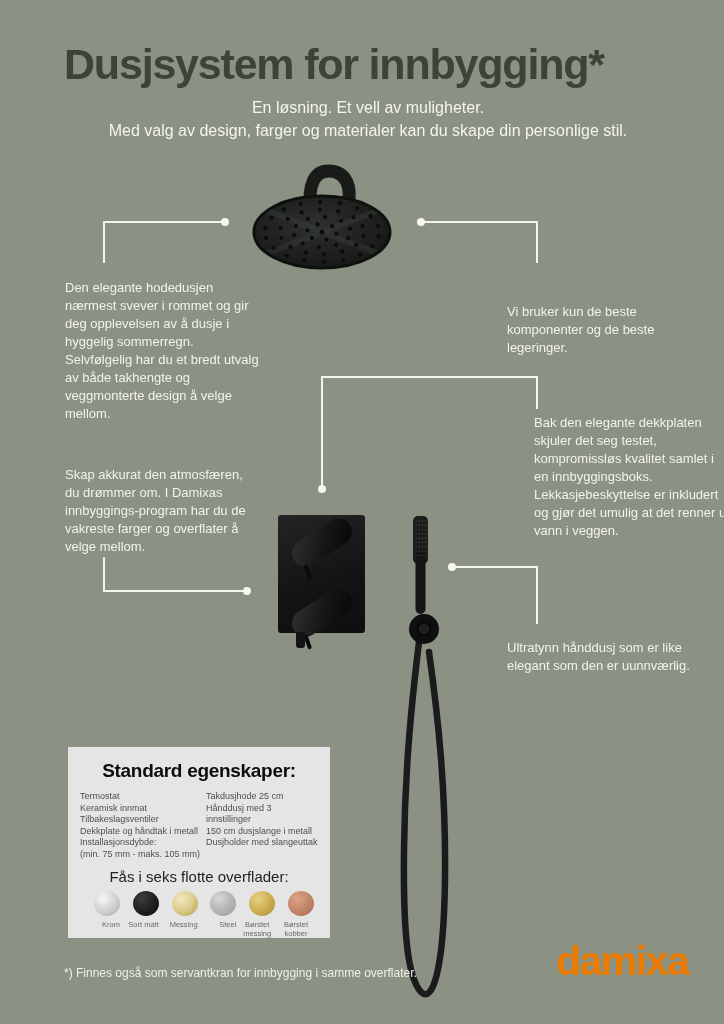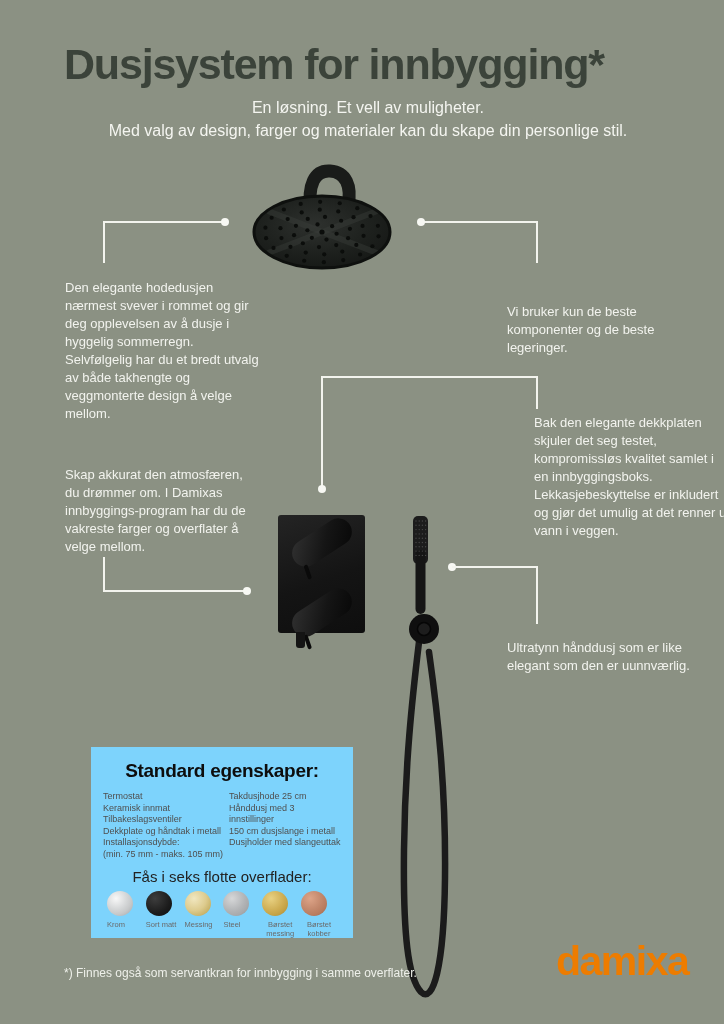--- a/index.html
+++ b/index.html
@@ -39,35 +39,35 @@
   .mixer-handle .lever{
     position:absolute;left:3px;top:23px;width:4px;height:15px;
     background:#0a0a0a;border-radius:2px;transform:rotate(14deg);
   }
   .mixer-stem{
     position:absolute;left:18px;top:117px;width:9px;height:16px;
     background:#141414;border-radius:0 0 3px 3px;
   }
   .spec-box{
     position:absolute;left:68px;top:747px;width:262px;height:191px;
-    background:#7dd3fc;padding:13px 10px 0 10px;margin-left:23px;
+    background:#e5e5e5;padding:13px 10px 0 10px;
   }
   .spec-title{
     text-align:center;font-size:19px;font-weight:bold;color:#0d0d0d;
     letter-spacing:-0.3px;margin-bottom:9px;
   }
   .spec-cols{display:flex;}
   .spec-col{font-size:9px;line-height:11.5px;color:#4f4f4f;}
   .spec-col.left{width:128px;padding-left:2px;}
   .spec-col.right{width:112px;}
   .finishes-title{
     text-align:center;font-size:15px;color:#222;margin-top:8px;margin-bottom:6px;
   }
   .finishes-row{display:flex;justify-content:space-between;padding:0 6px;}
-  .finish{width:36px;display:flex;flex-direction:column;align-items:flex-start;}
+  .finish{width:36px;display:flex;flex-direction:column;align-items:flex-end;}
   .swatch{width:26px;height:25px;border-radius:50%;}
   .finish-label{
     margin-top:5px;font-size:7.5px;line-height:8.5px;color:#6a6a6a;text-align:center;
   }
   .footnote{
     position:absolute;left:64px;top:966px;color:#eef0ea;font-size:12px;
   }
   .logo{
     position:absolute;left:556px;top:938px;
     font-size:41px;font-weight:bold;letter-spacing:-1.5px;color:#ed7c00;

